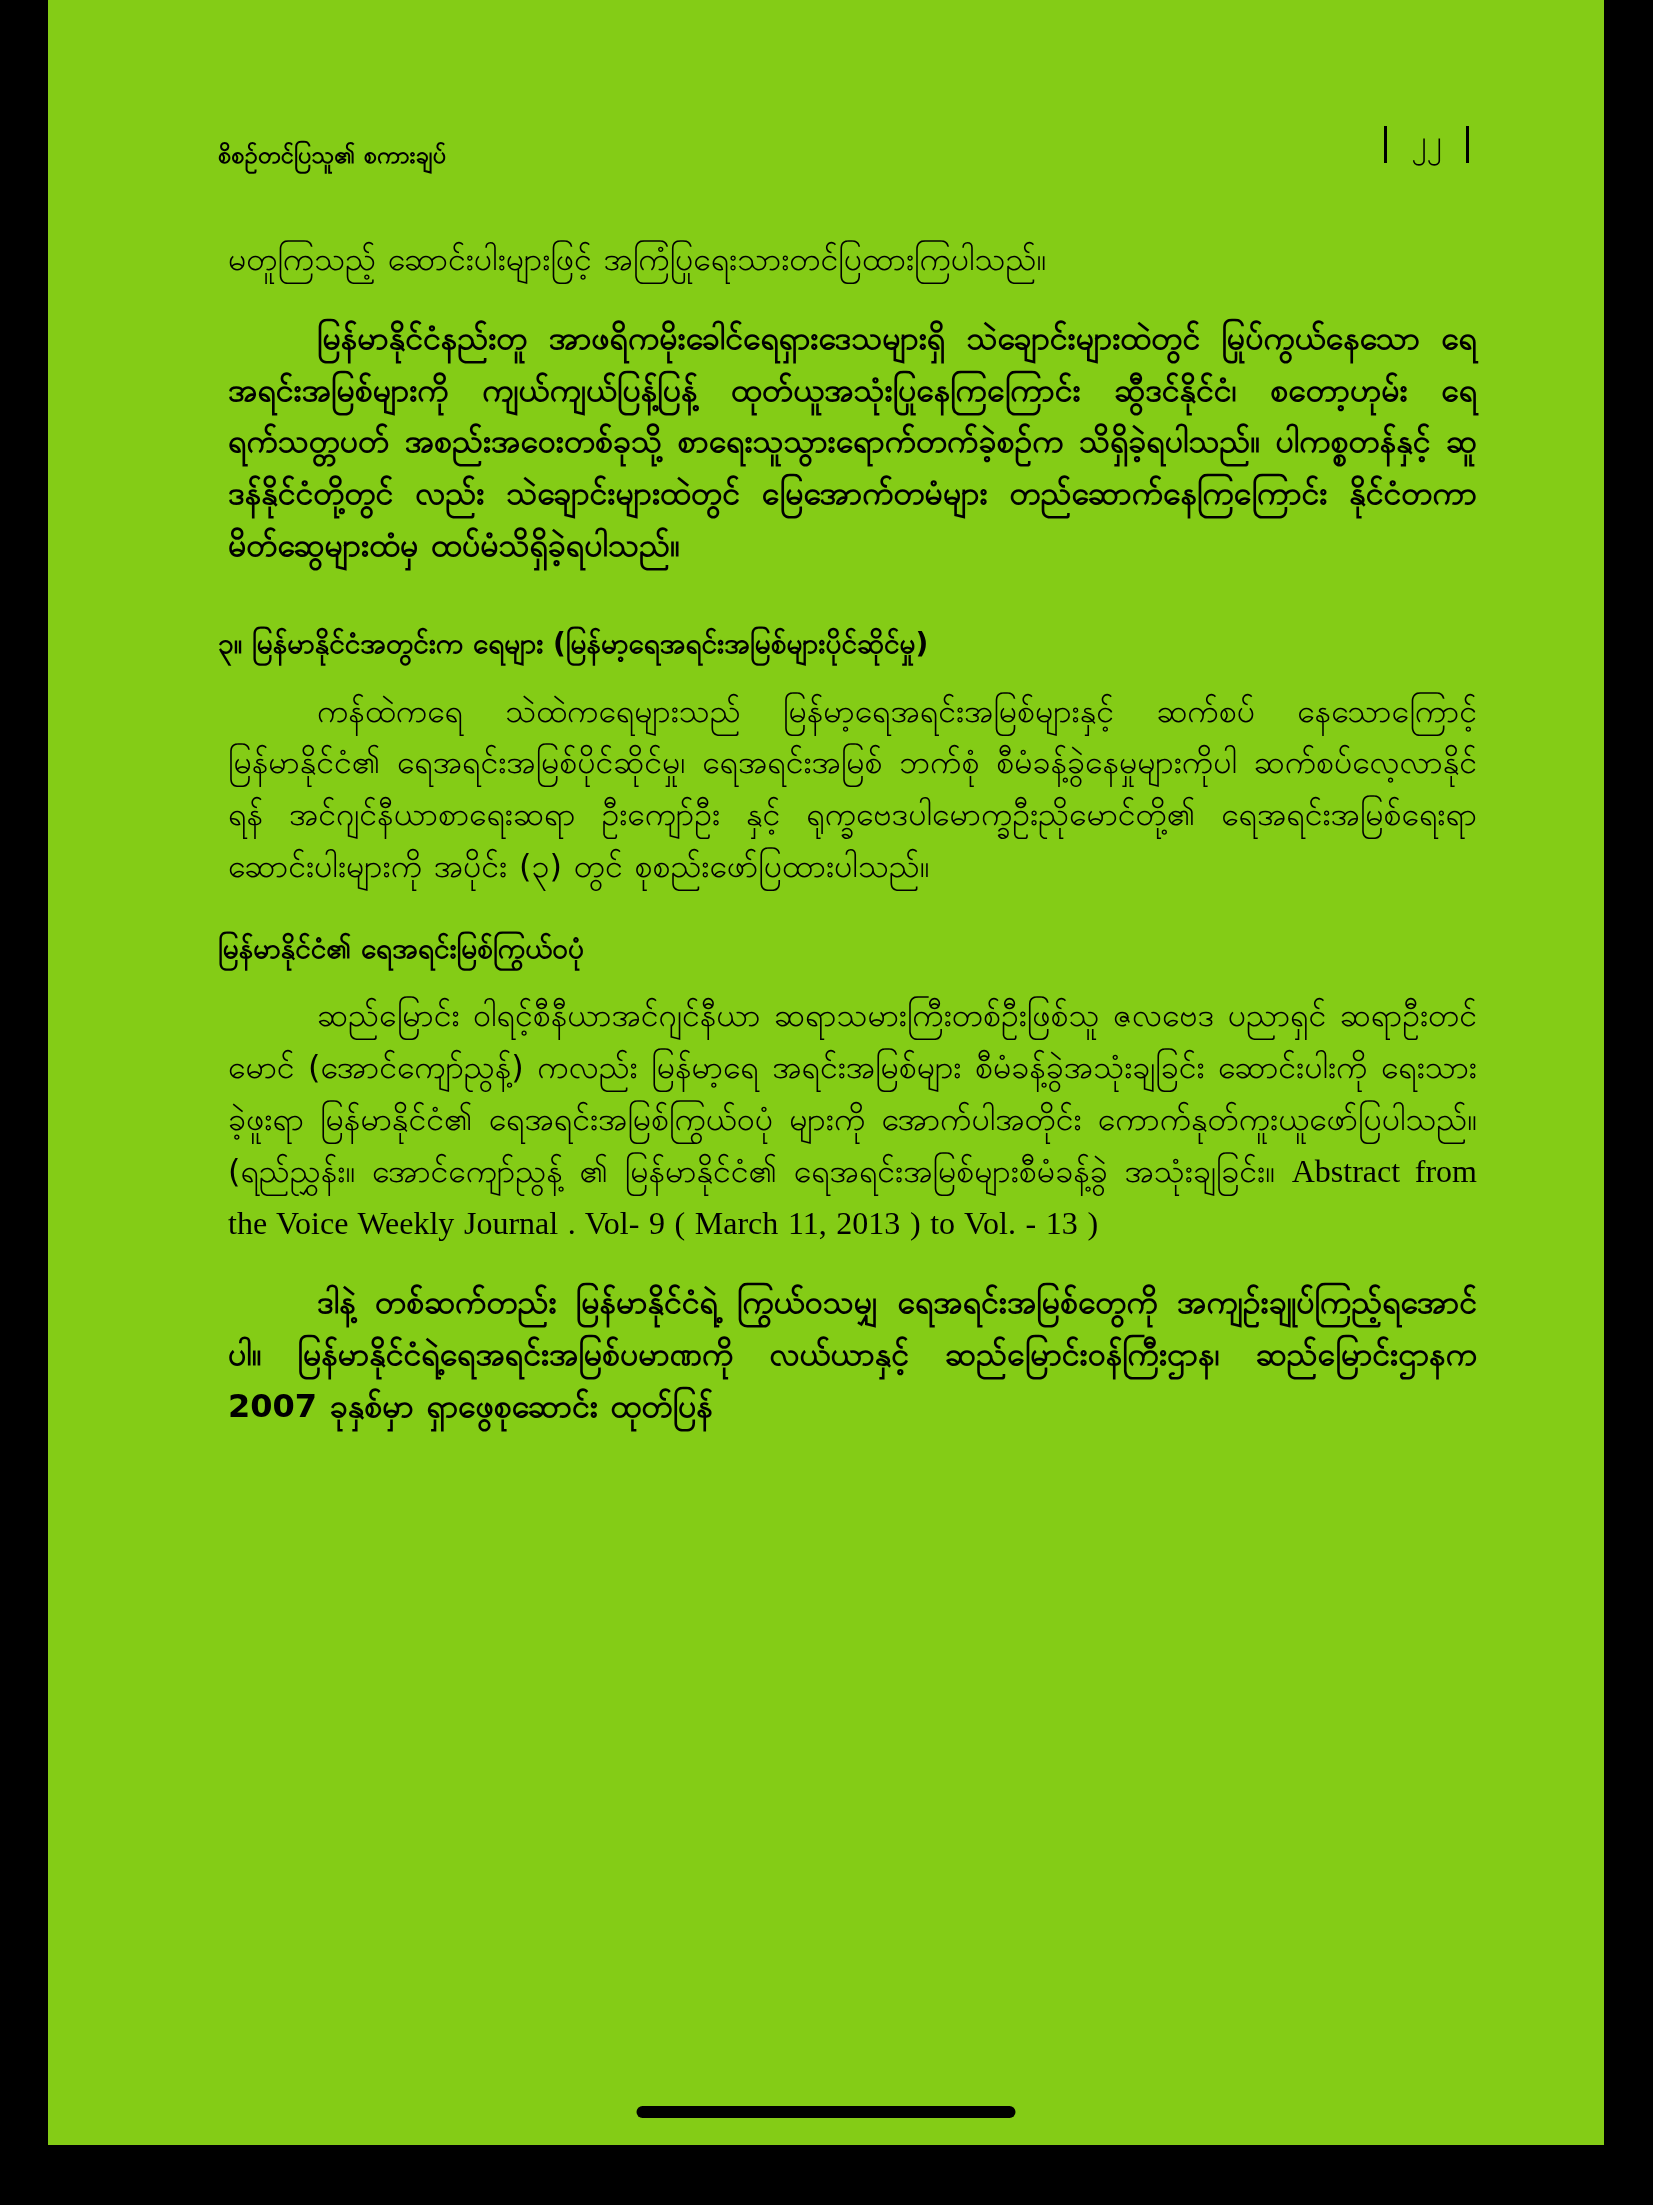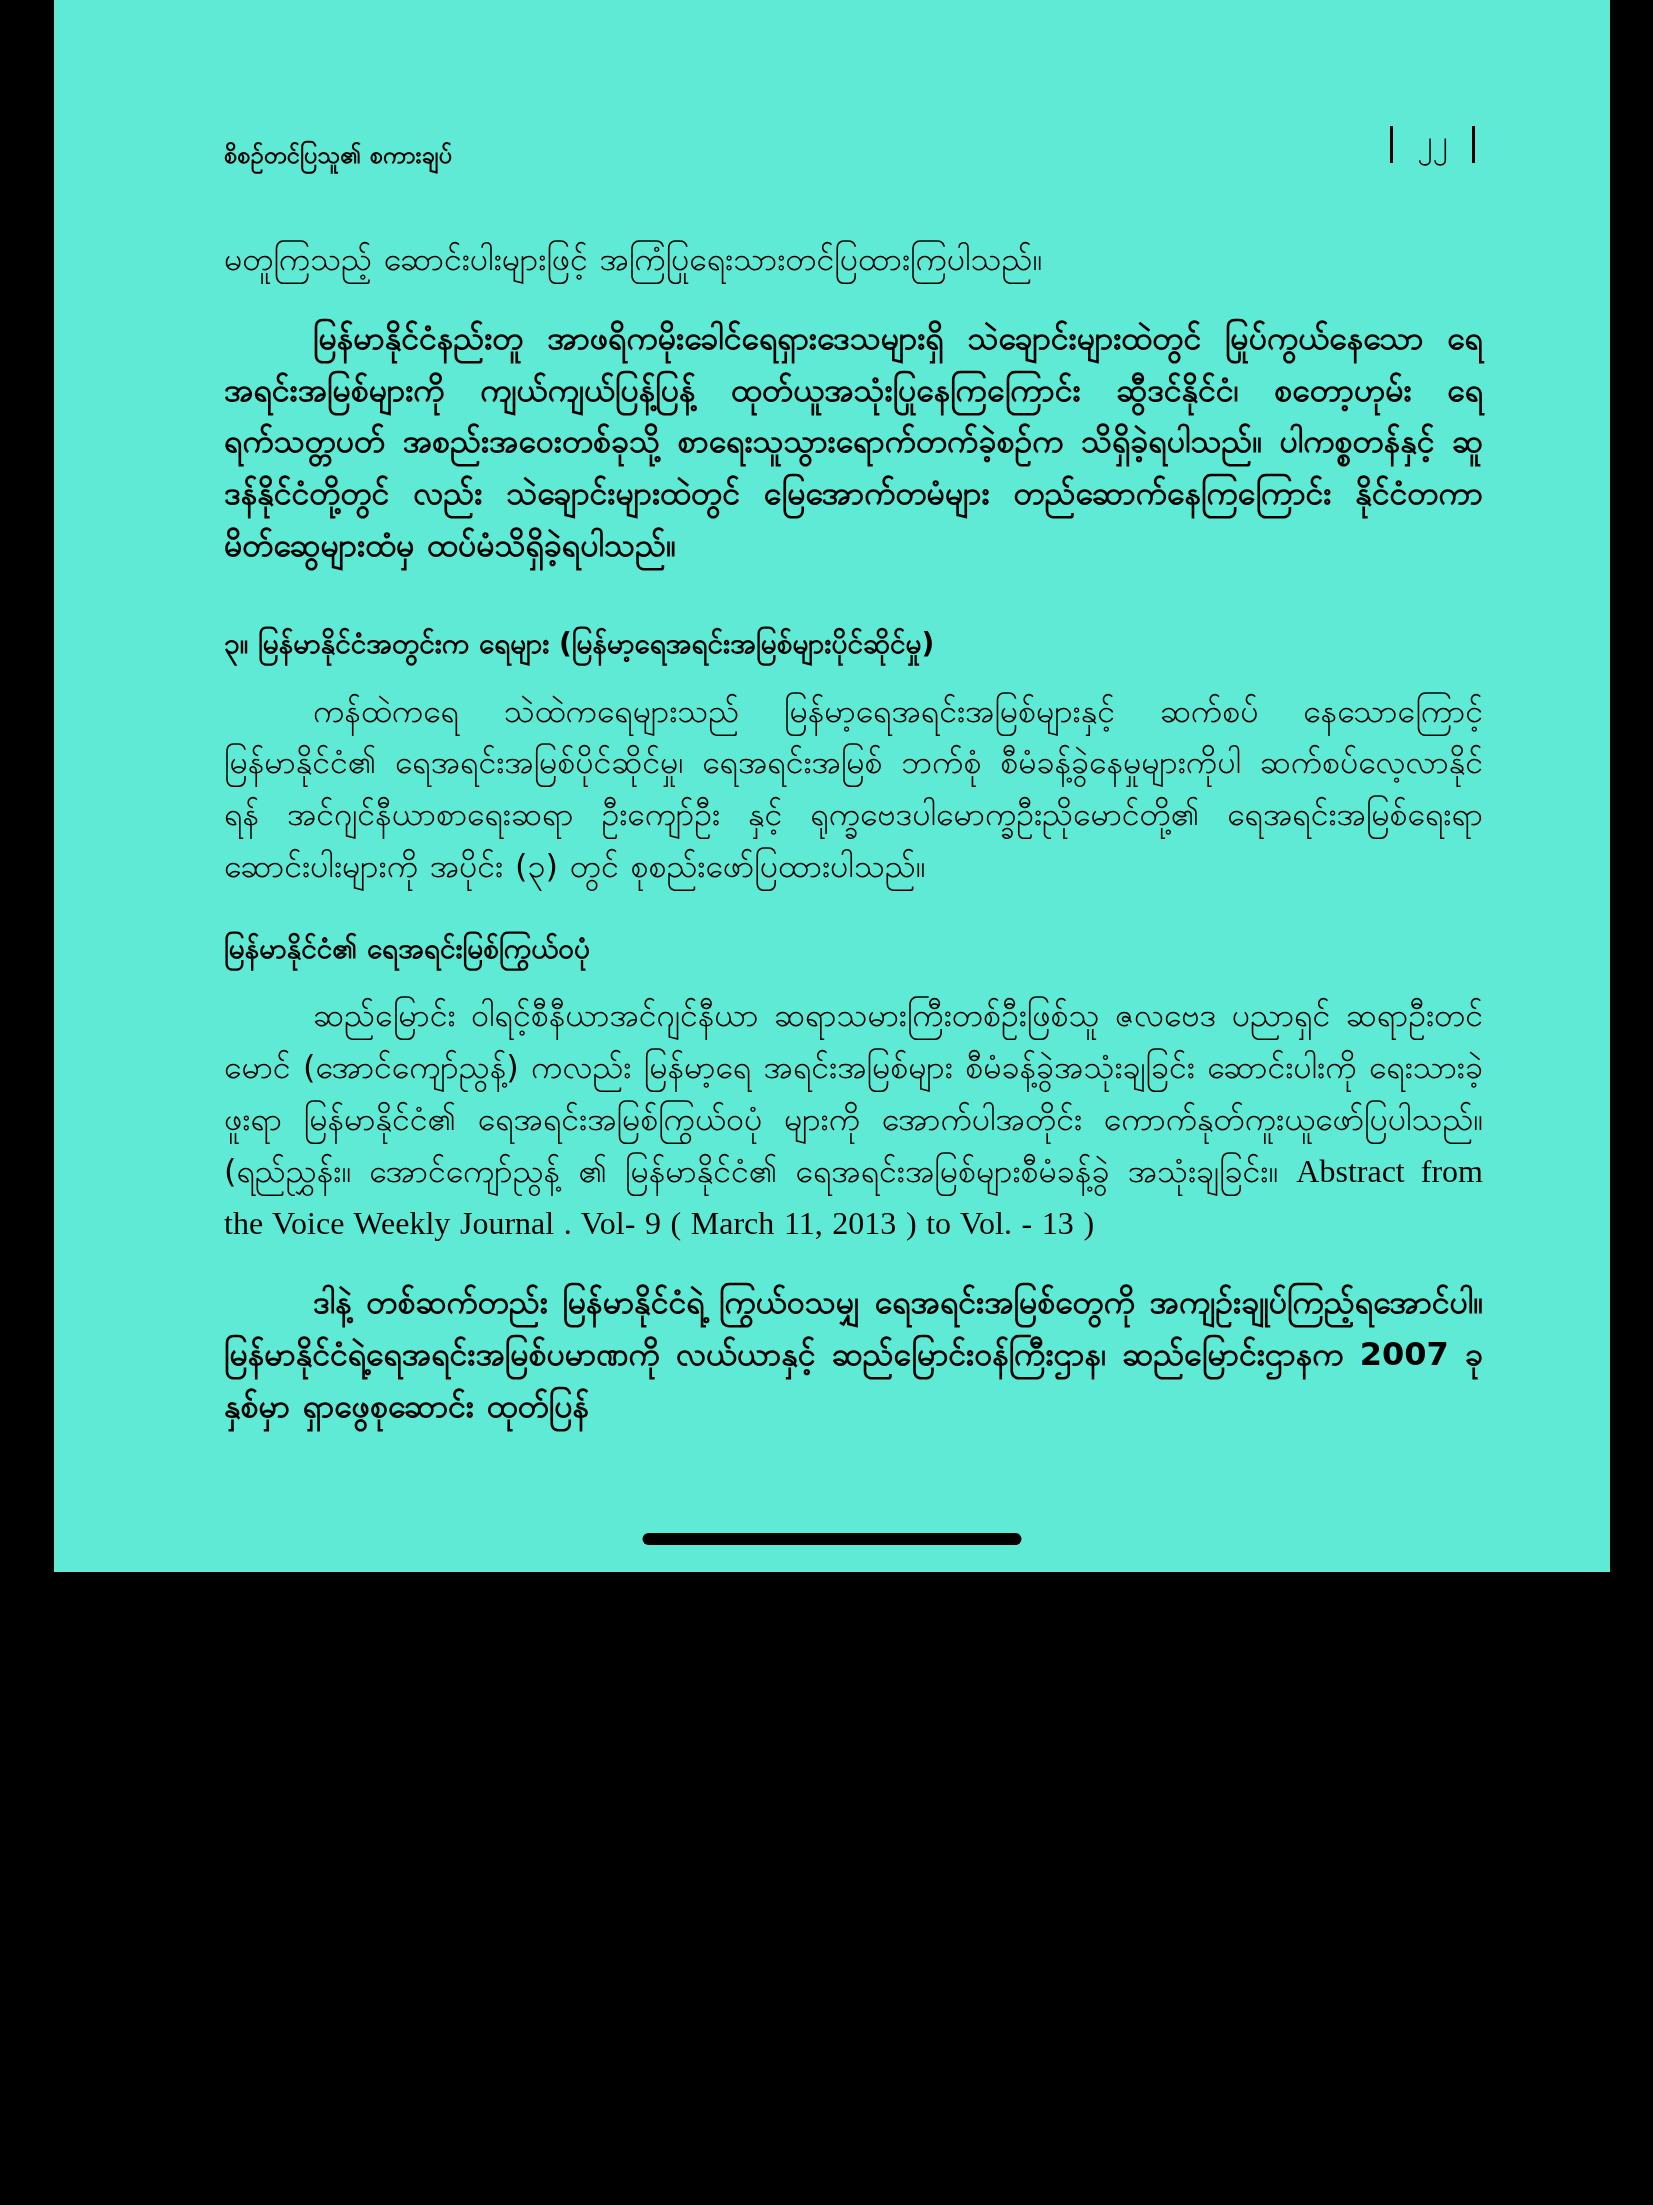--- a/index.html
+++ b/index.html
@@ -15,25 +15,25 @@
   }
   .device {
     position: relative;
     width: 1653px;
     height: 2205px;
     background: #000000;
     box-sizing: border-box;
   }
   .page-surface {
     position: absolute;
-    left: 54px;
+    left: 48px;
     top: 0px;
     width: 1556px;
-    height: 1572px;
-    background: #5eead4;
+    height: 2145px;
+    background: #84cc16;
     box-sizing: border-box;
   }
   .top-dots {
     position: absolute;
     left: 50%;
     top: 11.3px;
     transform: translateX(-50%);
     width: 48px;
     height: 11.3px;
     display: flex;
@@ -88,21 +88,21 @@
   }
   .page-number .bar {
     display: inline-block;
     width: 3.2px;
     height: 37px;
     background: #000000;
   }
   p.body {
     font-size: 32px;
     line-height: 1.62;
-    margin: 0 0 8px 0;
+    margin: 0 0 8px 10px;
     text-align: justify;
     text-justify: inter-word;
     word-spacing: 1.6px;
   }
   p.body.indent {
     text-indent: 89px;
   }
   p.gap {
     margin-top: 27.4px;
     font-weight: bold;

